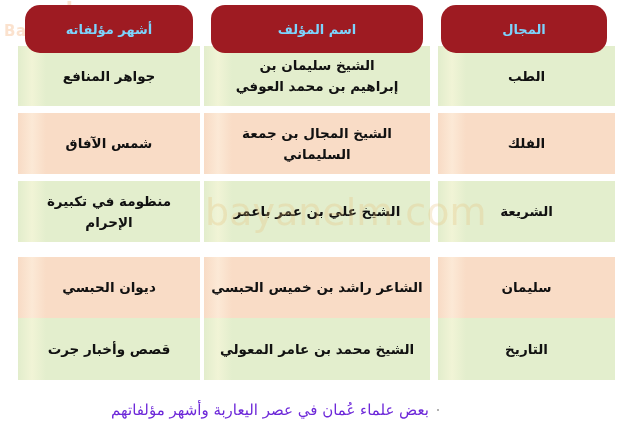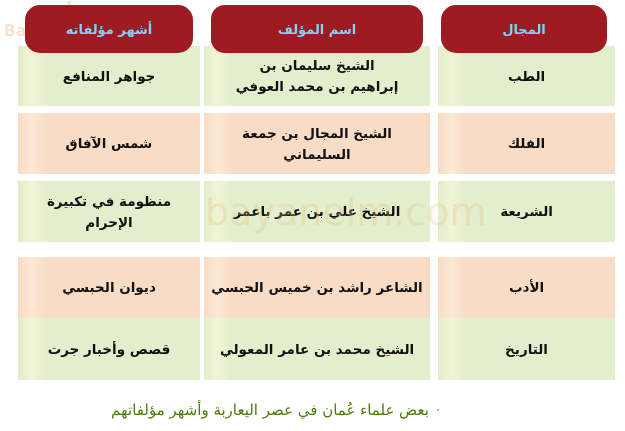--- a/index.html
+++ b/index.html
@@ -53,21 +53,21 @@
       color: #7dd3fc; font-weight: bold; font-size: 13px; direction: rtl;
       z-index: 2;
     }
     .col-works  .header-pill { left: 7px;  right: 7px; }
     .col-author .header-pill { left: 7px;  right: 7px; border-radius: 14px; }
     .col-field  .header-pill { left: 3px;  right: 8px; }
 
     .caption {
       position: absolute; top: 398px; left: 90px; width: 360px; height: 24px;
       display: flex; align-items: center; justify-content: center; direction: rtl;
-      font-family: "DejaVu Serif", serif; font-size: 15px; color: #4d7c0f;
+      font-family: "DejaVu Serif", serif; font-size: 15px; color: #6d28d9;
     }
     .caption-dot {
       position: absolute; top: 409px; left: 437px; width: 2px; height: 2px;
       background: #999; border-radius: 1px;
     }
   </style>
 </head>
 <body>
 
 <div class="watermark-top">
@@ -125,21 +125,21 @@
     <div class="cell green r1">
       <span>الطب</span>
     </div>
     <div class="cell peach r2">
       <span>الفلك</span>
     </div>
     <div class="cell green r3">
       <span>الشريعة</span>
     </div>
     <div class="cell peach r4">
-      <span>الأدب</span>
+      <span>سليمان</span>
     </div>
     <div class="cell green r5">
       <span>التاريخ</span>
     </div>
   </div>
 </div>
 
 <div class="caption">بعض علماء عُمان في عصر اليعاربة وأشهر مؤلفاتهم</div>
 <div class="caption-dot"></div>
 

